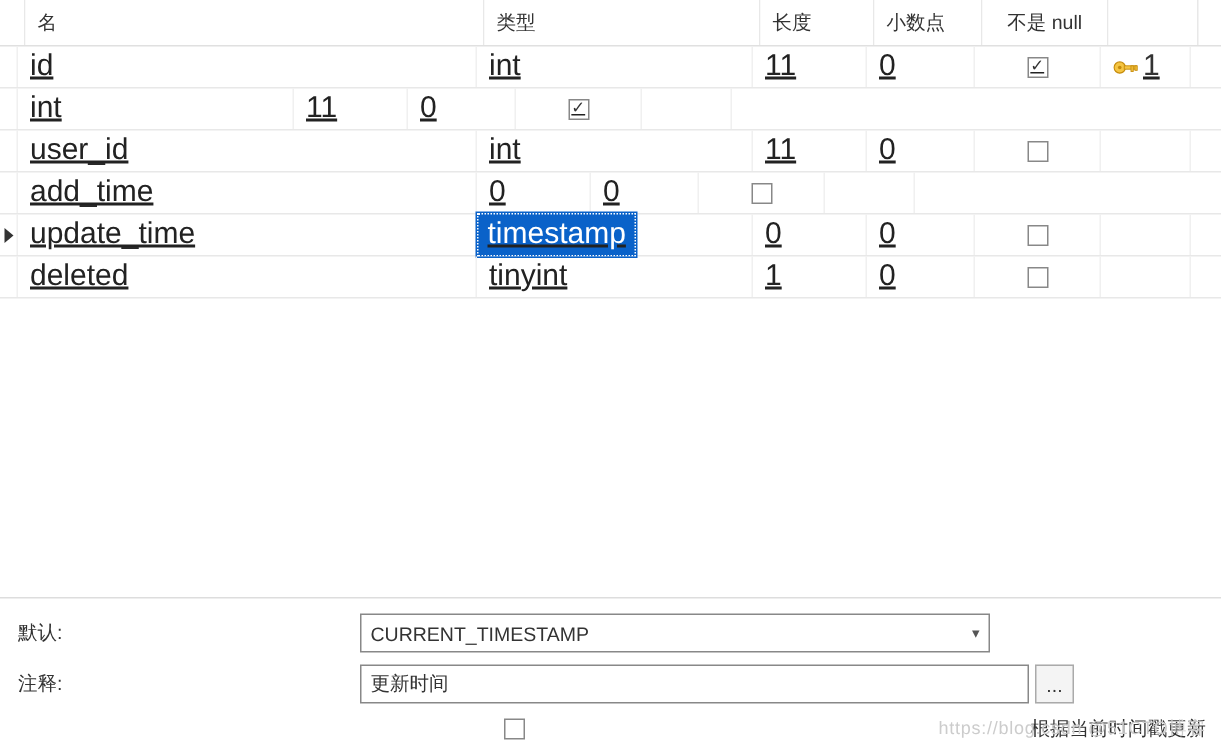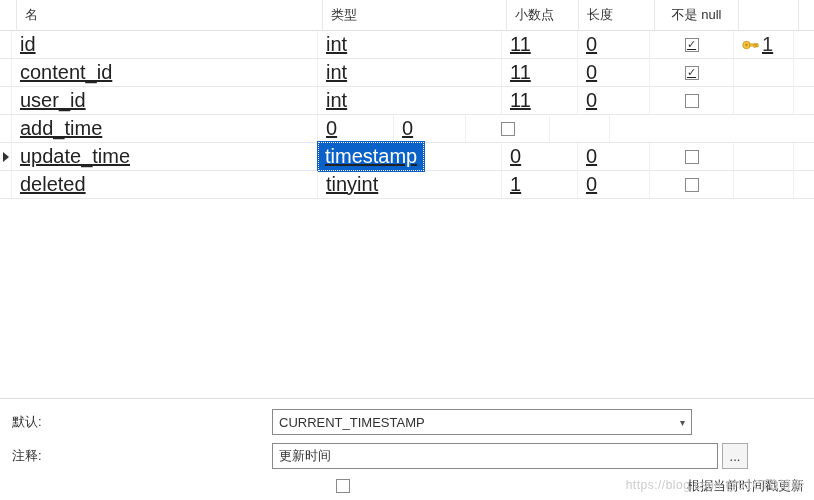--- a/index.html
+++ b/index.html
@@ -99,21 +99,20 @@
     .form-label {
       width: 230px;
       flex: 0 0 230px;
       font-size: 13px;
       color: #333;
       padding-left: 2px;
     }
     .form-field {
       display: flex;
       align-items: center;
-      margin-left: 32px;
     }
     .dropdown {
       width: 420px;
       height: 26px;
       border: 1px solid #888;
       background: #fff;
       display: flex;
       align-items: center;
       justify-content: space-between;
       padding: 0 6px;
@@ -153,22 +152,22 @@
     }
   </style>
 </head>
 <body>
 
 <div class="table-wrap">
   <div class="hdr">
     <div class="cell col-marker"></div>
     <div class="cell col-name">名</div>
     <div class="cell col-type">类型</div>
+    <div class="cell col-len">长度</div>
     <div class="cell col-dec">小数点</div>
-    <div class="cell col-len">长度</div>
     <div class="cell col-null">不是 null</div>
     <div class="cell col-key"></div>
   </div>
   <div id="rows">
       <div class="row">
         <div class="cell col-marker"></div>
         <div class="cell col-name">id</div>
         <div class="cell col-type">int</div>
         <div class="cell col-len">11</div>
         <div class="cell col-dec">0</div>
@@ -183,21 +182,20 @@
               <rect x="10" y="6.5" width="11" height="3" fill="#f5c542" stroke="#c68b0a" stroke-width="0.8"></rect>
               <rect x="16" y="6.5" width="2" height="5" fill="#f5c542" stroke="#c68b0a" stroke-width="0.8"></rect>
               <rect x="19.5" y="6.5" width="2" height="4" fill="#f5c542" stroke="#c68b0a" stroke-width="0.8"></rect>
             </svg>
             <span style="color: rgb(51, 51, 51);">1</span>
           </span>
         </div>
       </div>
       <div class="row">
         <div class="cell col-marker"></div>
-        <div class="cell col-name">content_id</div>
         <div class="cell col-type">int</div>
         <div class="cell col-len">11</div>
         <div class="cell col-dec">0</div>
         <div class="cell col-null">
           <span class="checkbox checked"></span>
         </div>
         <div class="cell col-key"></div>
       </div>
       <div class="row">
         <div class="cell col-marker"></div>

